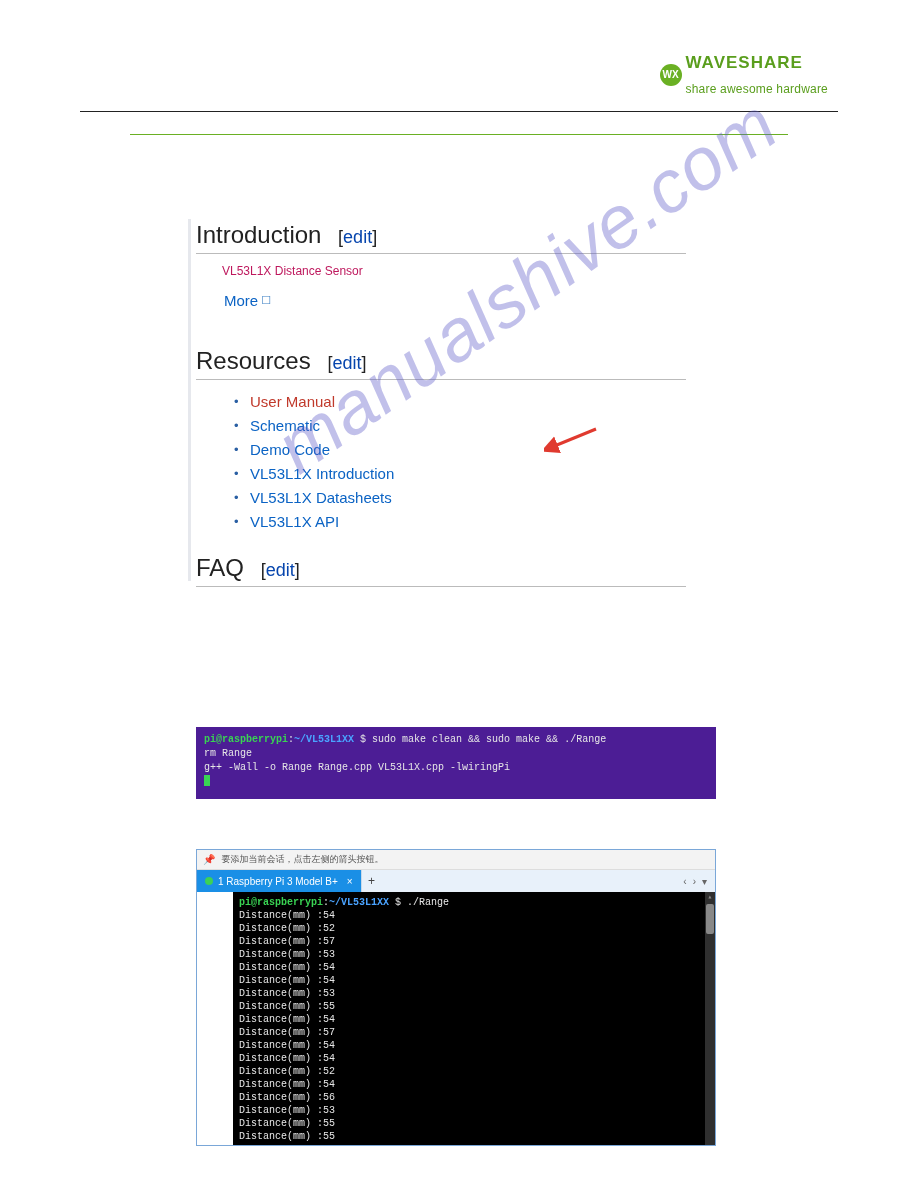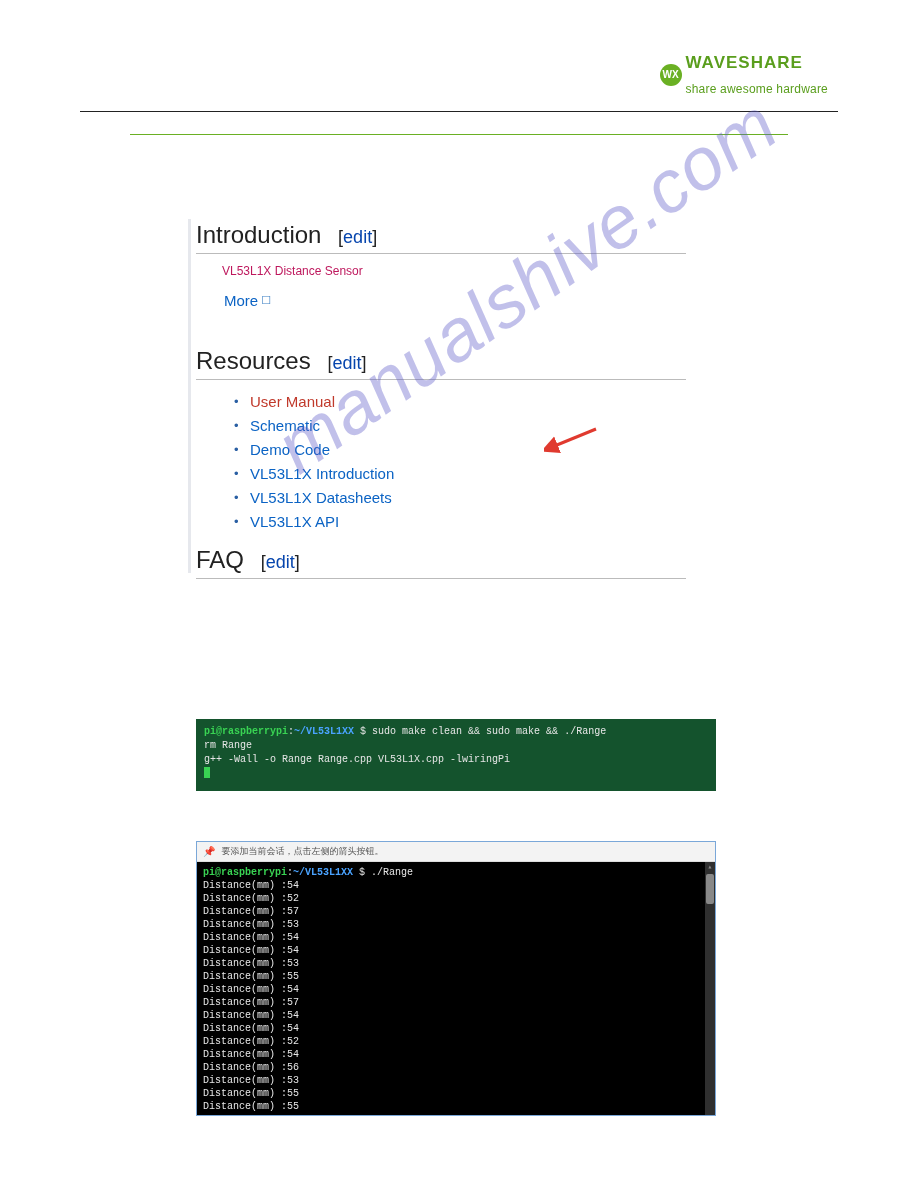--- a/index.html
+++ b/index.html
@@ -151,21 +151,21 @@
   }
   .arrow-svg {
     position: absolute;
     left: 348px;
     top: 210px;
   }
 
   .terminal1 {
     margin: 140px 0 0 196px;
     width: 520px;
-    background: #14532d;
+    background: #4c1d95;
     color: #e6e6e6;
     font-family: Consolas, "Courier New", monospace;
     font-size: 10px;
     line-height: 14px;
     padding: 6px 8px 10px 8px;
     box-sizing: border-box;
     white-space: pre;
   }
   .terminal1 .g { color: #39d353; font-weight: bold; }
   .terminal1 .b { color: #4aa3ff; font-weight: bold; }
@@ -248,20 +248,21 @@
   }
   .tw-body {
     background: #000;
     color: #e6e6e6;
     font-family: Consolas, "Courier New", monospace;
     font-size: 10px;
     line-height: 13px;
     padding: 4px 0 2px 6px;
     white-space: pre;
     position: relative;
+    margin-left: 36px;
   }
   .tw-body .g { color: #39d353; font-weight: bold; }
   .tw-body .b { color: #4aa3ff; font-weight: bold; }
   .tw-body .scroll {
     position: absolute;
     right: 0;
     top: 0;
     bottom: 0;
     width: 10px;
     background: #2f2f2f;
@@ -351,21 +352,21 @@
       <ul class="wiki-ul">
         <li class="user-manual">User Manual</li>
         <li>Schematic</li>
         <li>Demo Code</li>
         <li>VL53L1X Introduction</li>
         <li>VL53L1X Datasheets</li>
         <li>VL53L1X API</li>
       </ul>
     </div>
 
-    <div class="wiki-section" style="margin-top:4px;">
+    <div class="wiki-section" style="margin-top:12px;">
       <h2>
         <span>FAQ</span>
         <span class="editlink"><span class="br">[</span><span>edit</span><span class="br">]</span></span>
       </h2>
       <hr class="sec-hr">
     </div>
 
     <svg class="arrow-svg" width="60" height="34">
       <defs>
         <marker id="ah" markerWidth="8" markerHeight="8" refX="2" refY="3" orient="auto">
@@ -379,20 +380,34 @@
   <div class="terminal1"><span class="g">pi@raspberrypi</span>:<span class="b">~/VL53L1XX</span> <span>$</span> <span>sudo make clean &amp;&amp; sudo make &amp;&amp; ./Range</span>
 <span>rm Range</span>
 <span>g++ -Wall -o Range Range.cpp VL53L1X.cpp -lwiringPi</span>
 <span class="cur"></span></div>
 
   <div class="terminal-window">
     <div class="tw-toolbar">
       <span class="icon">📌</span>
       <span>要添加当前会话，点击左侧的箭头按钮。</span>
     </div>
+    <div class="tw-tabbar">
+      <div class="tw-tab">
+        <span class="dot"></span>
+        <span>1 Raspberry Pi 3 Model B+</span>
+        <span class="close">×</span>
+      </div>
+      <div class="addtab">+</div>
+      <div class="spacer"></div>
+      <div class="winctrl">
+        <span>‹</span>
+        <span>›</span>
+        <span>▾</span>
+      </div>
+    </div>
     <div class="tw-body"><span class="g">pi@raspberrypi</span>:<span class="b">~/VL53L1XX</span> <span>$</span> <span>./Range</span>
 <span id="dist-lines">Distance(mm) :54
 Distance(mm) :52
 Distance(mm) :57
 Distance(mm) :53
 Distance(mm) :54
 Distance(mm) :54
 Distance(mm) :53
 Distance(mm) :55
 Distance(mm) :54

